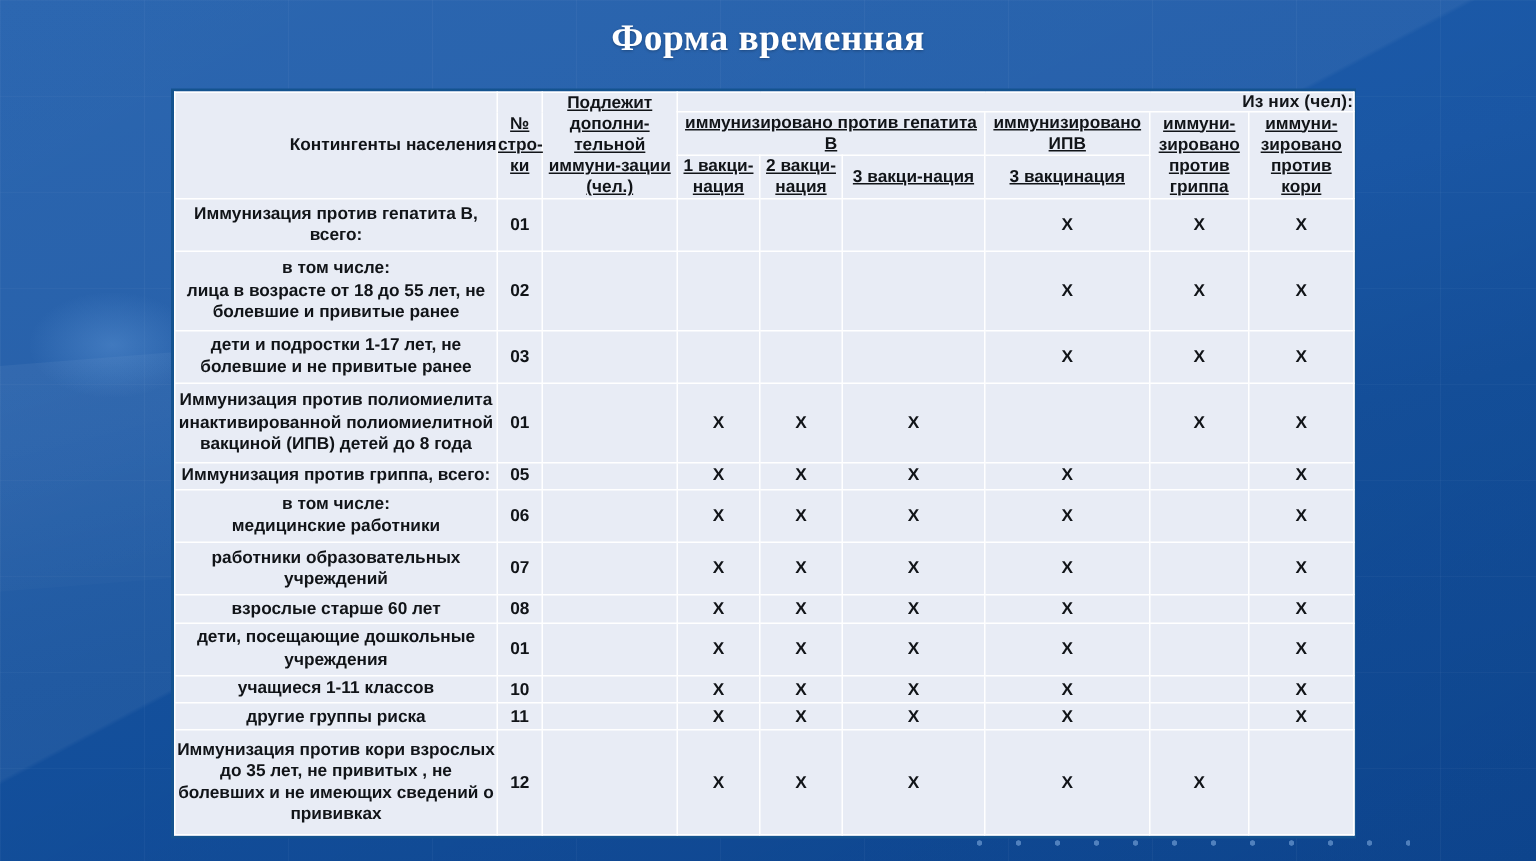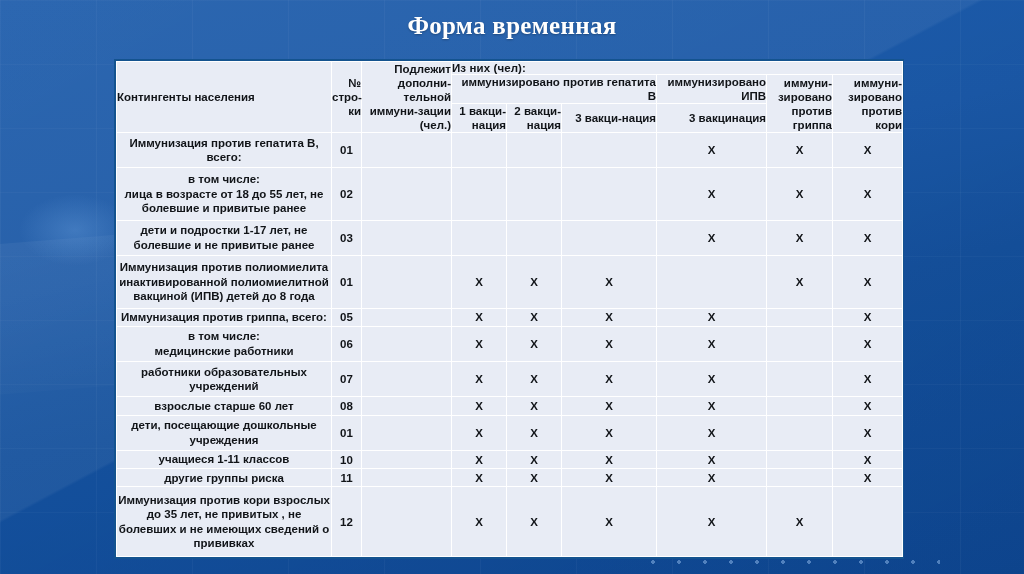--- a/index.html
+++ b/index.html
@@ -80,27 +80,27 @@
   }
   table.form td, table.form th {
     border: 1px solid #ffffff;
     background: #e8ecf5;
     color: #111418;
     font-size: 11.5px;
     font-weight: bold;
     padding: 0;
     vertical-align: middle;
   }
-  th.hdr { text-align: right; line-height: 1.22; padding: 2px 3px; }
-  th.hdr-left { text-align: left; padding: 3px 6px; }
+  th.hdr { text-align: center; line-height: 1.22; padding: 2px 3px; text-decoration: underline; }
+  th.hdr-left { text-align: right; padding: 3px 6px; }
   th.tiny {
     font-size: 7.5px;
     font-weight: bold;
     letter-spacing: 0.1px;
-    text-align: left;
+    text-align: right;
     padding: 3px 0 2px;
   }
   td.label {
     text-align: center;
     padding: 1px 4px 1px 6px;
     line-height: 1.27;
     font-size: 11.5px;
   }
   td.num { text-align: center; font-size: 12px; }
   td.mark { text-align: center; font-size: 12px; }

